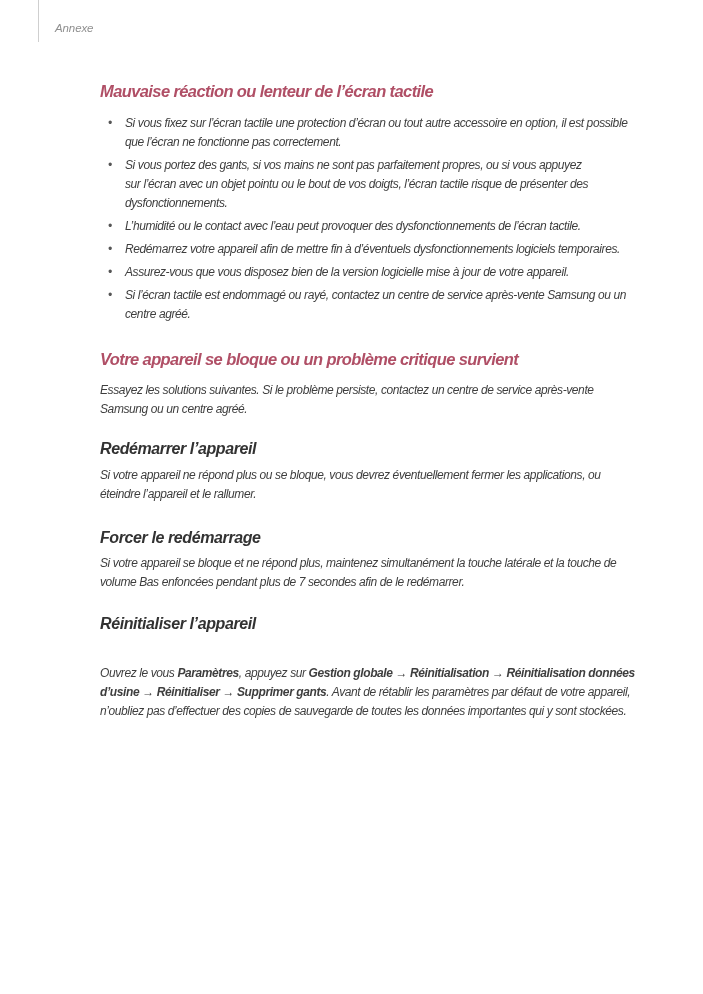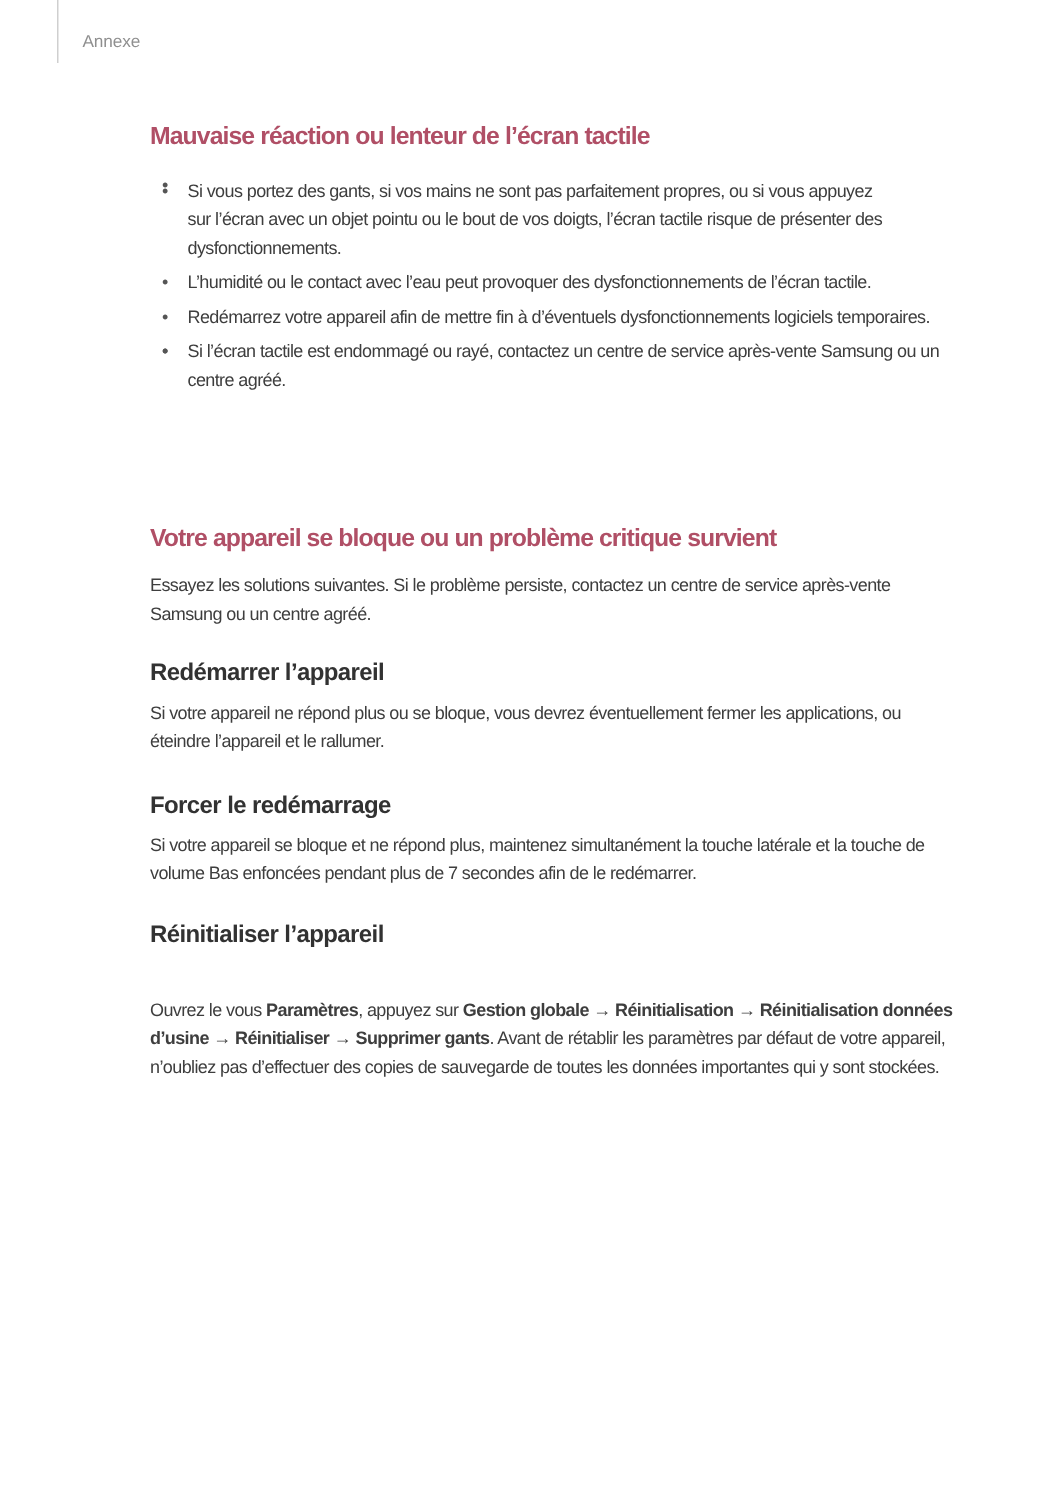--- a/index.html
+++ b/index.html
@@ -15,20 +15,21 @@
   body{
     width:703px;height:994px;
     font-family:"Liberation Sans","DejaVu Sans",sans-serif;
     color:var(--body-color);
   }
   .page{
     position:relative;
     width:703px;height:950px;
     background:var(--page-bg);
     overflow:hidden;
+    font-style:italic;
   }
   .head-rule{
     position:absolute;left:38px;top:0;
     width:1px;height:42px;
     background:var(--rule-color);
   }
   .head-label{
     position:absolute;left:55px;top:21px;
     font-size:11.5px;line-height:14px;
     color:var(--muted-color);
@@ -93,27 +94,28 @@
 <body>
 
 <div class="page">
 
   <div class="head-rule"></div>
   <div class="head-label">Annexe</div>
 
   <h1 class="section-title abs pos-h1a">Mauvaise réaction ou lenteur de l’écran tactile</h1>
 
   <ul class="bullets abs pos-list">
-    <li><span class="bullet-dot">•</span></li>
+    <li><span class="bullet-dot">•</span><span>Si vous fixez sur l’écran tactile une protection d’écran ou tout autre accessoire en option, il est possible
+que l’écran ne fonctionne pas correctement.</span></li>
     <li><span class="bullet-dot">•</span><span>Si vous portez des gants, si vos mains ne sont pas parfaitement propres, ou si vous appuyez
 sur l’écran avec un objet pointu ou le bout de vos doigts, l’écran tactile risque de présenter des
 dysfonctionnements.</span></li>
     <li><span class="bullet-dot">•</span><span>L’humidité ou le contact avec l’eau peut provoquer des dysfonctionnements de l’écran tactile.</span></li>
     <li><span class="bullet-dot">•</span><span>Redémarrez votre appareil afin de mettre fin à d’éventuels dysfonctionnements logiciels temporaires.</span></li>
-    <li><span class="bullet-dot">•</span></li>
+    <li><span class="bullet-dot">•</span><span>Assurez-vous que vous disposez bien de la version logicielle mise à jour de votre appareil.</span></li>
     <li><span class="bullet-dot">•</span><span>Si l’écran tactile est endommagé ou rayé, contactez un centre de service après-vente Samsung ou un
 centre agréé.</span></li>
   </ul>
 
   <h1 class="section-title abs pos-h1b">Votre appareil se bloque ou un problème critique survient</h1>
 
   <p class="body-text abs pos-p-intro">Essayez les solutions suivantes. Si le problème persiste, contactez un centre de service après-vente
 Samsung ou un centre agréé.</p>
 
   <h2 class="sub-title abs pos-h2a">Redémarrer l’appareil</h2>

